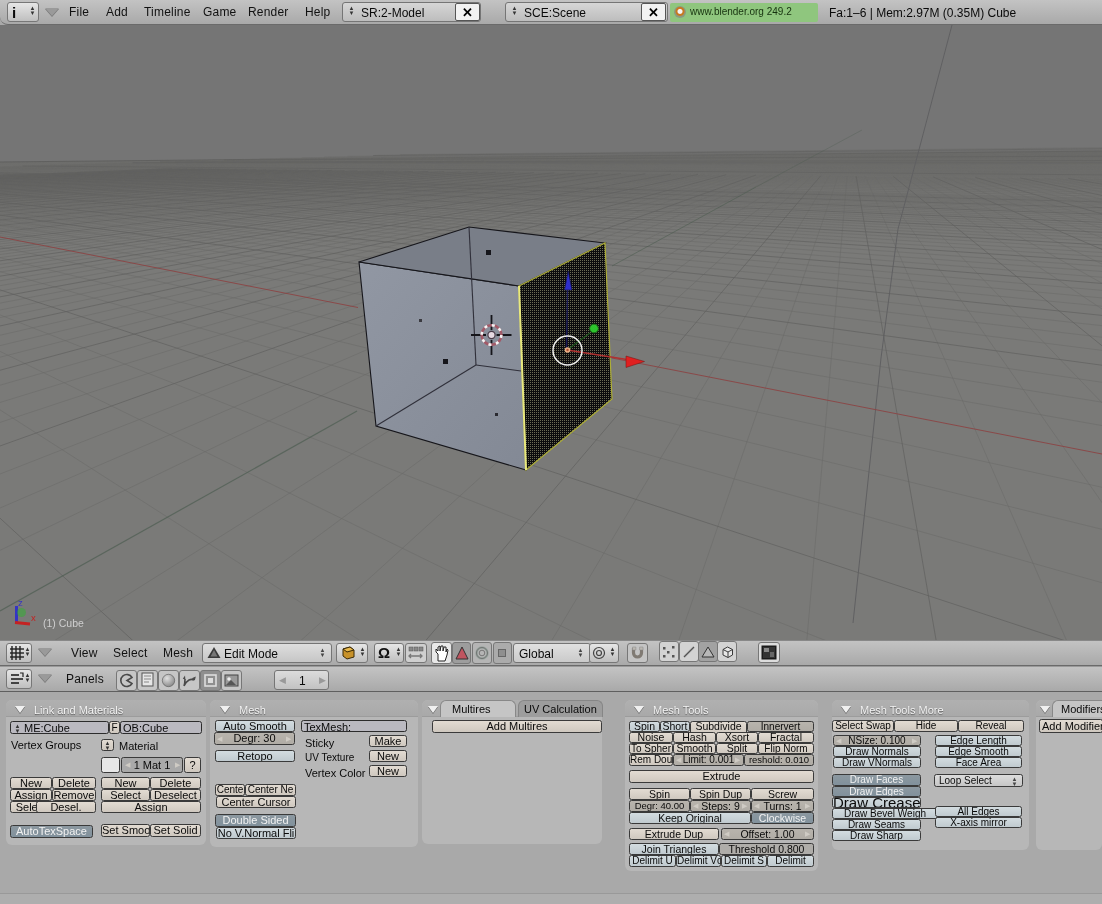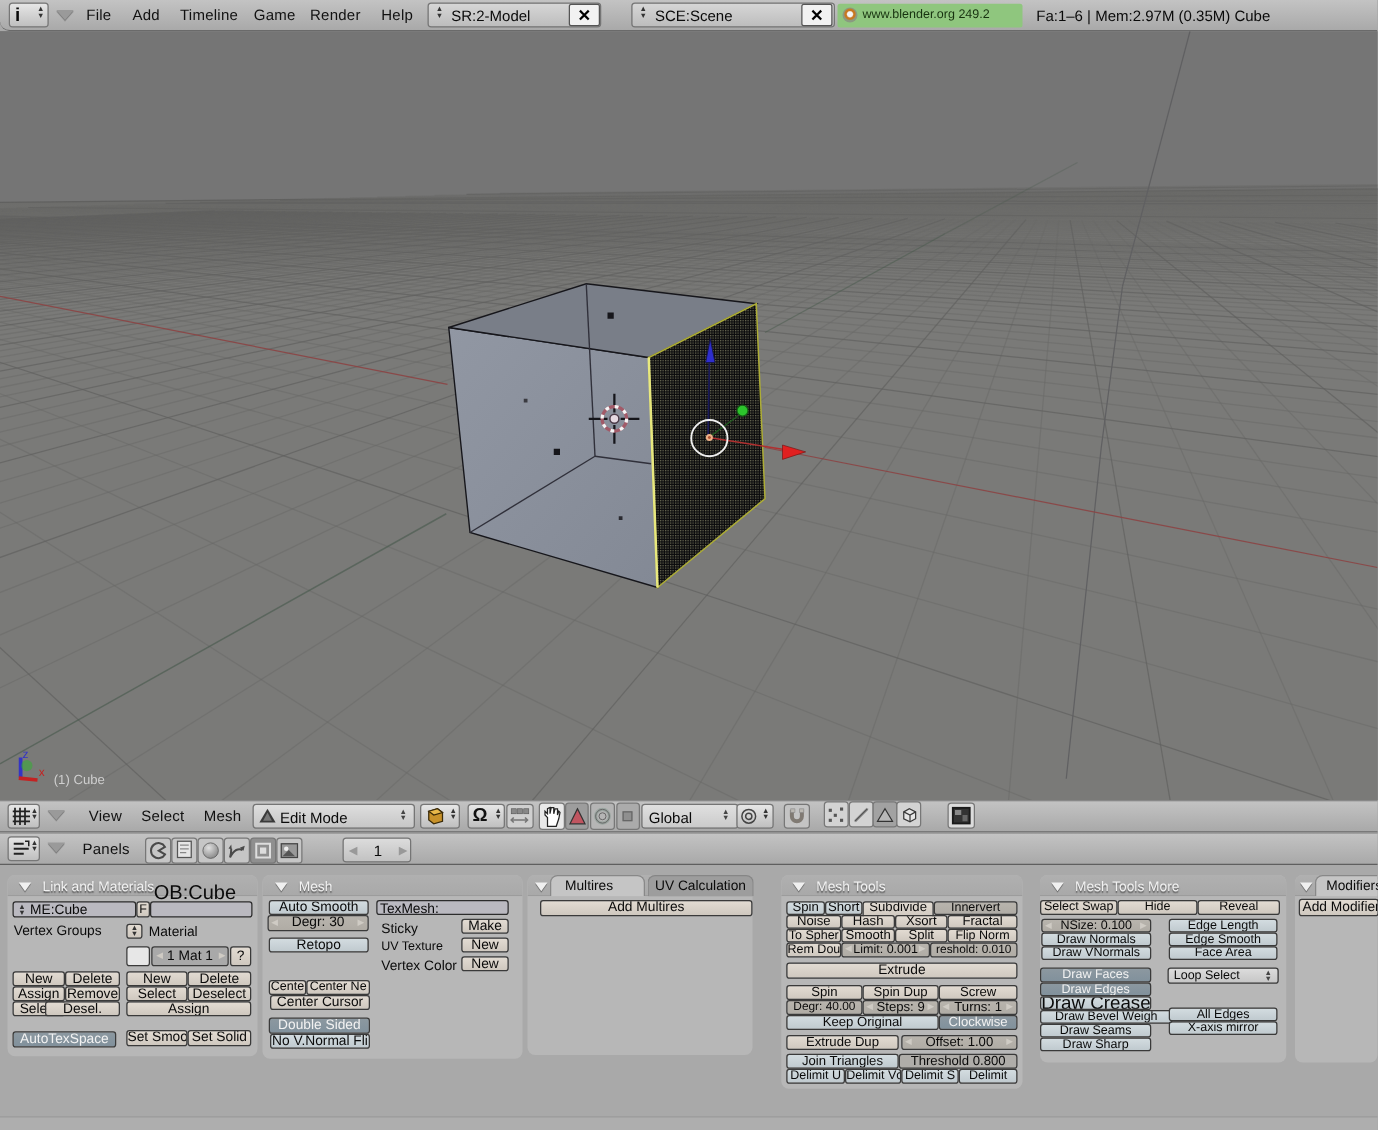--- a/index.html
+++ b/index.html
@@ -561,21 +561,21 @@
 <div style="position:absolute;left:319px;top:675px;font-size:9px;color:#999">▶</div>
 <div class="pnl" style="position:absolute;left:6px;top:700px;width:200px;height:145px"></div>
 <div class="" style="position:absolute;left:6px;top:700px;width:200px;height:17px;background:linear-gradient(#b0b0b0,#a9a9a9);border-bottom:1px solid #9c9c9c;border-radius:6px 6px 0 0"></div>
 <div class="ptri" style="left:15px;top:706px"></div>
 <div class="phdr" style="left:34px;top:704px">Link and Materials</div>
 <div class="b txt" style="left:10px;top:721px;width:99px;height:13px;line-height:11px"></div>
 <div class="spn" style="left:13px;top:724px;color:#333">▲<br>▼</div>
 <div class="lbl" style="left:24px;top:722px;font-size:11px;color:#0a0a0a">ME:Cube</div>
 <div class="b act" style="left:109px;top:721px;width:11px;height:13px;font-size:10px;line-height:11px">F</div>
 <div class="b txt" style="left:120px;top:721px;width:82px;height:13px;line-height:11px"></div>
-<div class="lbl" style="left:123px;top:706px;font-size:16px;color:#0a0a0a">OB:Cube</div>
+<div class="lbl" style="left:123px;top:722px;font-size:11px;color:#0a0a0a">OB:Cube</div>
 <div class="lbl" style="left:11px;top:739px;font-size:11px;color:#0a0a0a">Vertex Groups</div>
 <div class="b act" style="left:101px;top:739px;width:13px;height:12px;line-height:10px"></div>
 <div class="spn" style="left:103px;top:741px;color:#333">▲<br>▼</div>
 <div class="lbl" style="left:119px;top:740px;font-size:11px;color:#0a0a0a">Material</div>
 <div class="b " style="left:101px;top:757px;width:19px;height:16px;line-height:14px;background:#e7e7e7"></div>
 <div class="b " style="left:121px;top:757px;width:62px;height:16px;line-height:14px;background:#a9a9a9">1 Mat 1</div>
 <div class="ar" style="left:125px;top:758px;line-height:14px">◀</div>
 <div class="ar" style="left:175px;top:758px;line-height:14px">▶</div>
 <div class="b act" style="left:184px;top:757px;width:17px;height:16px;line-height:14px">?</div>
 <div class="b act" style="left:10px;top:777px;width:42px;height:12px;line-height:10px">New</div>

